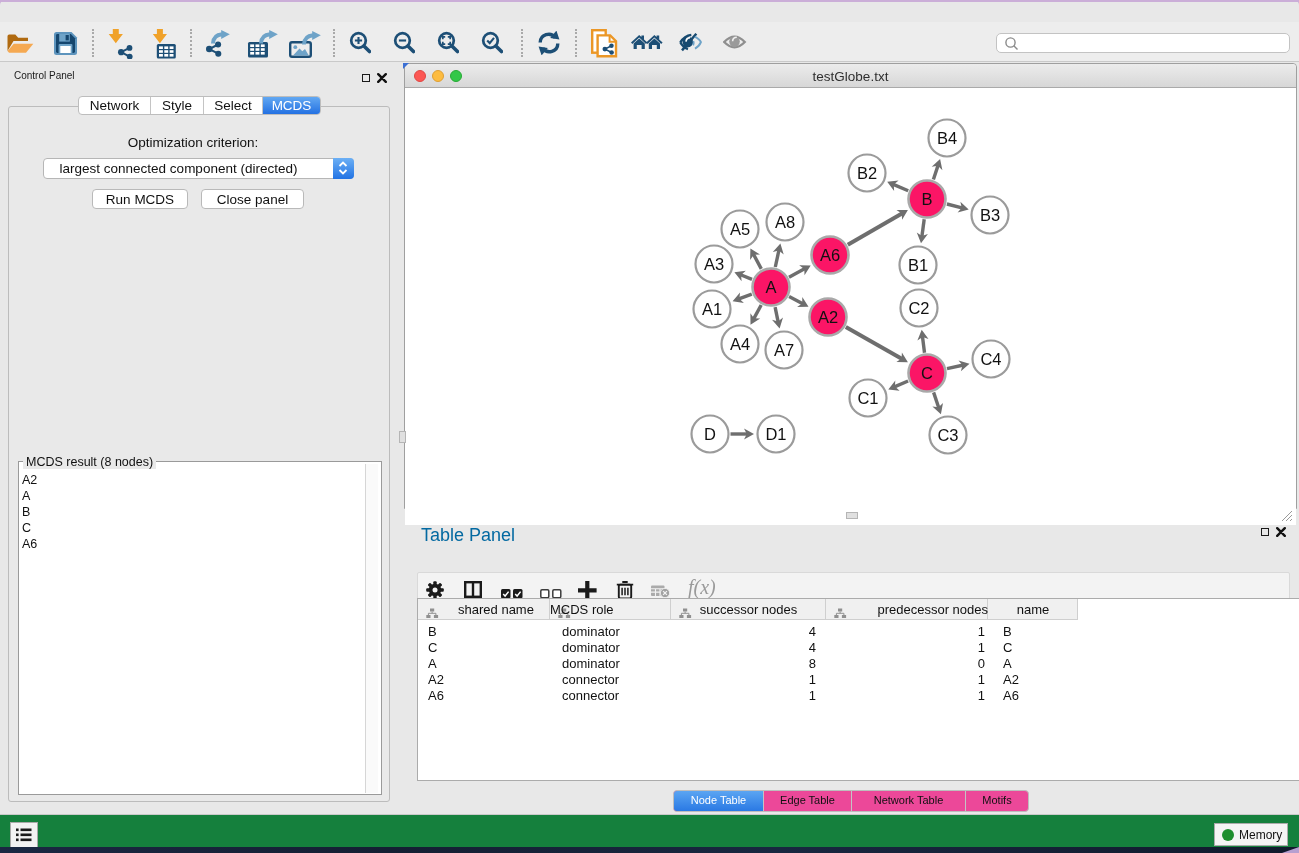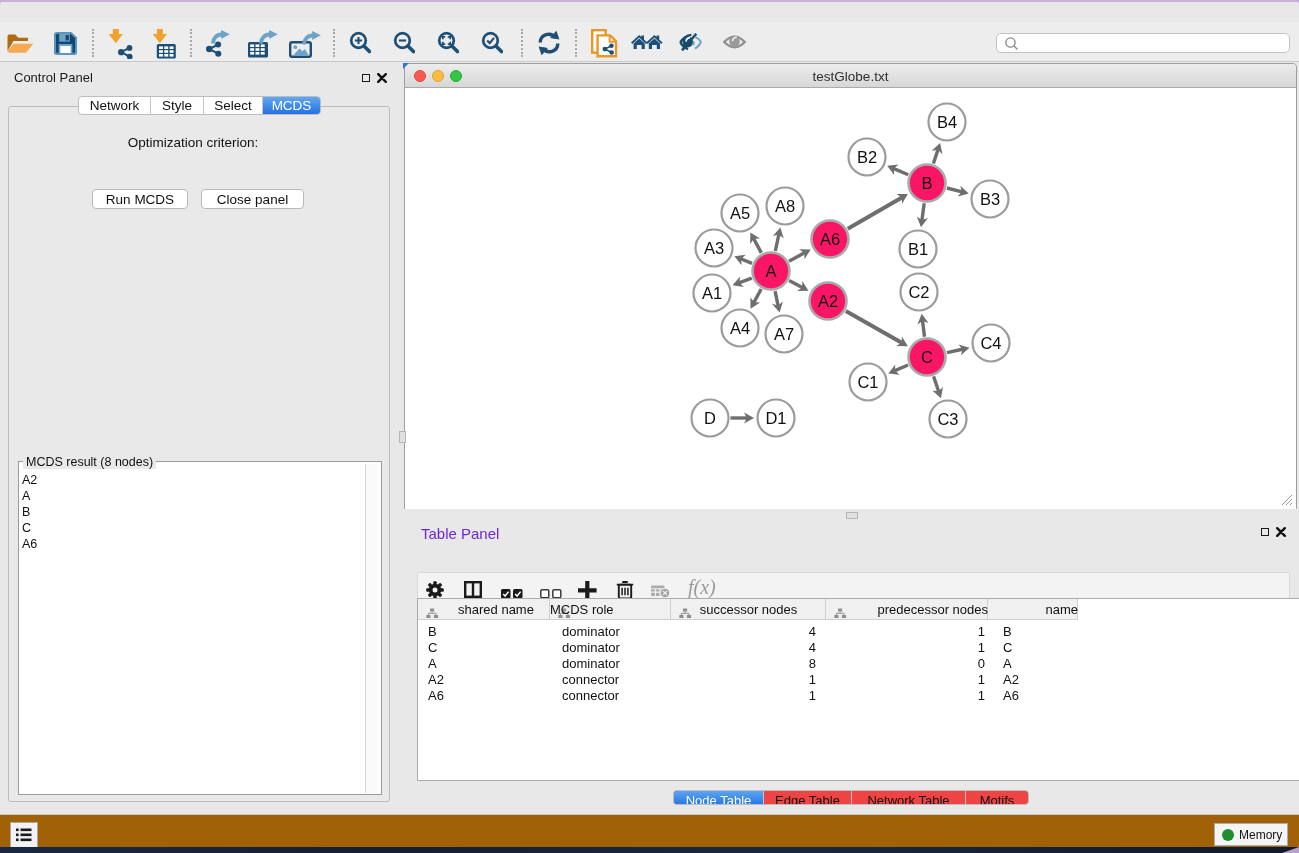--- a/index.html
+++ b/index.html
@@ -17,21 +17,21 @@
 #titlebar .t1 { left:7px; background:#fc5753; border:0.5px solid #df4744; }
 #titlebar .t2 { left:26px; background:#fdbc40; border:0.5px solid #de9f34; }
 #titlebar .t3 { left:46px; background:#33c748; border:0.5px solid #27aa35; }
 #titletext { position:absolute; top:3px; left:0; width:1299px; text-align:center; font-size:13.5px; letter-spacing:0.2px; color:#3a3a3a; }
 
 #toolbar { position:absolute; left:0; top:22px; width:1299px; height:40px; background:#ededed; border-bottom:1px solid #c9c9c9; }
 .sep { position:absolute; top:7px; height:28px; width:0; border-left:2px dotted #a9a9a9; }
 .tbi { position:absolute; top:3px; }
 #searchbox { position:absolute; left:996px; top:11px; width:294px; height:20px; background:#fff; border:1px solid #c3c3c3; border-radius:5px; }
 
-#cp-title { position:absolute; left:14px; top:70px; font-size:13px; color:#1a1a1a; }
+#cp-title { position:absolute; left:14px; top:70px; font-size:10px; color:#1a1a1a; }
 #cp-box { position:absolute; left:8px; top:106px; width:382px; height:696px; background:#e9e9e9; border:1px solid #bcbcbc; border-radius:3px; }
 #cp-tabs { position:absolute; left:78px; top:96px; width:243px; height:19px; display:flex; border:1px solid #bdbdbd; border-radius:4px; background:#fff; overflow:hidden; font-size:13.5px; }
 #cp-tabs div { flex:0 0 auto; text-align:center; line-height:17px; color:#111; border-right:1px solid #c4c4c4; }
 #cp-tabs div:last-child { border-right:none; }
 #cp-tabs .sel { background:linear-gradient(#62a8f2,#2471e2); color:#fff; }
 #opt-label { position:absolute; left:2px; top:135px; width:382px; text-align:center; font-size:13.5px; color:#111; }
 #combo { position:absolute; left:43px; top:158px; width:311px; height:21px; background:#fff; border:1px solid #b6b6b6; border-radius:4px; font-size:13.5px; color:#111; text-align:center; line-height:20px; padding-right:40px; }
 #combo .step { position:absolute; right:-1px; top:-1px; width:21px; height:21px; background:linear-gradient(#6cb0f5,#2273e4); border-radius:0 4px 4px 0; }
 .btn { position:absolute; height:20px; background:#fff; border:1px solid #b9b9b9; border-radius:4px; font-size:13.5px; color:#111; text-align:center; line-height:19px; }
 
@@ -39,35 +39,35 @@
 #grp-label { position:absolute; left:23px; top:455px; font-size:12.5px; color:#111; background:#e9e9e9; padding:0 3px; }
 #grp-list { position:absolute; left:22px; top:472px; font-size:12.5px; color:#111; line-height:16px; }
 #grp-scroll { position:absolute; right:3px; top:2px; width:13px; height:329px; background:#fafafa; border-left:1px solid #d6d6d6; }
 
 #gwin { position:absolute; left:404px; top:63px; width:893px; height:446px; background:#fff; border:1px solid #9f9f9f; border-radius:4px 4px 0 0; }
 #gwin-title { position:absolute; left:0; top:0; width:891px; height:24px; background:linear-gradient(#ececec,#d7d7d7); border-bottom:1px solid #aaa; border-radius:4px 4px 0 0; }
 #gwin-title .t1 { left:9px; background:#fc5753; border:0.5px solid #df4744; top:6px; width:12px; height:12px;}
 #gwin-title .t2 { left:27px; background:#fdbc40; border:0.5px solid #de9f34; top:6px; width:12px; height:12px;}
 #gwin-title .t3 { left:45px; background:#33c748; border:0.5px solid #27aa35; top:6px; width:12px; height:12px;}
 #gwin-text { position:absolute; top:5px; left:0; width:891px; text-align:center; font-size:13.5px; color:#2f2f2f; }
-#gcanvas { position:absolute; left:0; top:25px; width:891px; height:420px; background:#fff; }
-
-#tp-title { position:absolute; left:421px; top:525px; font-size:15px; color:#6d28d9; }
+#gcanvas { position:absolute; left:0; top:41px; width:891px; height:420px; background:#fff; }
+
+#tp-title { position:absolute; left:421px; top:525px; font-size:18px; color:#0369a1; }
 #tp-toolbar { position:absolute; left:417px; top:556px; width:873px; height:33px; background:#f3f3f3; border:1px solid #d9d9d9; border-radius:2px;margin-top:16px; }
 #tbl { position:absolute; left:417px; top:598px; width:1054px; height:183px; background:#fff; border:1px solid #ababab; }
 #tbl-head { position:absolute; left:0; top:0; width:660px; height:21px; background:#f0f0f0; border-bottom:1px solid #cfcfcf; }
 #tbl-head .hc { position:absolute; top:0; height:21px; border-right:1px solid #cfcfcf; font-size:13px; color:#111; text-align:center; line-height:21px; }
 .row { position:absolute; font-size:13px; color:#111; }
 
-#btabs { position:absolute; left:673px; top:790px; height:15px; display:flex; border:1px solid #bdbdbd; border-radius:4px; background:#ef4444; overflow:hidden; font-size:13px; }
+#btabs { position:absolute; left:673px; top:790px; height:22px; display:flex; border:1px solid #bdbdbd; border-radius:4px; background:#ec4899; overflow:hidden; font-size:11px; }
 #btabs div { text-align:center; line-height:19px; color:#111; border-right:1px solid #c4c4c4; }
 #btabs div:last-child { border-right:none; }
 #btabs .sel { background:linear-gradient(#5ba5f2,#2a79e4); color:#fff; }
 
-#status { position:absolute; left:0; top:814px; width:1299px; height:33px; background:#a16207; border-top:1px solid #c9c9c9; }
+#status { position:absolute; left:0; top:814px; width:1299px; height:33px; background:#15803d; border-top:1px solid #c9c9c9; }
 #stat-ico { position:absolute; left:10px; top:7px; width:28px; height:26px; background:#f2f2f2; border:1px solid #a9a9a9; }
 #membtn { position:absolute; left:1214px; top:8px; width:74px; height:23px; background:#f4f4f4; border:1px solid #ababab; font-size:12px; color:#111; }
 #membtn .dot { position:absolute; left:7px; top:5px; width:12px; height:12px; border-radius:50%; background:#1e8e2e; }
 #membtn span { position:absolute; left:24px; top:4px; }
 </style></head>
 <body>
 <div id="wall"></div>
 <div id="walltop"></div>
 <div id="walltop2"></div>
 <div id="purplewedge"></div>
@@ -239,20 +239,25 @@
       </div>
     </div>
   <div id="cp-box"></div>
   <div id="cp-tabs">
     <div style="width:72px">Network</div>
     <div style="width:53px">Style</div>
     <div style="width:59px">Select</div>
     <div class="sel" style="width:57px">MCDS</div>
   </div>
   <div id="opt-label">Optimization criterion:</div>
+  <div id="combo">largest connected component (directed)<div class="step">
+        <svg width="12" height="16" viewBox="0 0 12 16" style="position:absolute;left:4px;top:2px;">
+          <path d="M2.5 6 L6 2.5 L9.5 6 M2.5 10 L6 13.5 L9.5 10" stroke="#fff" stroke-width="1.8" fill="none"></path>
+        </svg>
+      </div></div>
   <div class="btn" style="left:92px; top:189px; width:96px;">Run MCDS</div>
   <div class="btn" style="left:201px; top:189px; width:103px;">Close panel</div>
   <div id="grp">
       <div id="grp-scroll"></div>
     </div>
   <div id="grp-label">MCDS result (8 nodes)</div>
   <div id="grp-list">A2<br>A<br>B<br>C<br>A6</div>
   <div id="gwin">
     <div id="gwin-title">
       <div class="tl t1"></div>
@@ -431,21 +436,21 @@
         <div class="hc" style="left:408px; width:162px;">
           <span style="position:absolute;left:8px;top:5px;"><svg width="13" height="11" viewBox="0 0 13 11" style="">
               <rect x="4" y="0.5" width="4.2" height="3" fill="#909090"></rect>
               <rect x="0.3" y="7" width="4.2" height="3" fill="#909090"></rect>
               <rect x="7.9" y="7" width="4.2" height="3" fill="#909090"></rect>
               <path d="M6.1 3.5 V5.3 M2.4 7 V5.3 H9.9 V7" stroke="#909090" stroke-width="1" fill="none"></path>
             </svg></span>
           <span style="position:absolute;left:20px;top:0;width:142px;text-align:right;">predecessor nodes</span>
         </div>
         <div class="hc" style="left:570px; width:90px;">
-          <span style="position:absolute;left:0px;top:0;width:90px;text-align:right;">name</span>
+          <span style="position:absolute;left:0px;top:0;width:90px;text-align:center;">name</span>
         </div>
     </div>
     <div class="row" style="left:10px;top:25px;">B</div>
       <div class="row" style="left:144px;top:25px;">dominator</div>
       <div class="row" style="left:253px;top:25px;width:145px;text-align:right;">4</div>
       <div class="row" style="left:408px;top:25px;width:159px;text-align:right;">1</div>
       <div class="row" style="left:585px;top:25px;">B</div>
       <div class="row" style="left:10px;top:41px;">C</div>
       <div class="row" style="left:144px;top:41px;">dominator</div>
       <div class="row" style="left:253px;top:41px;width:145px;text-align:right;">4</div>

